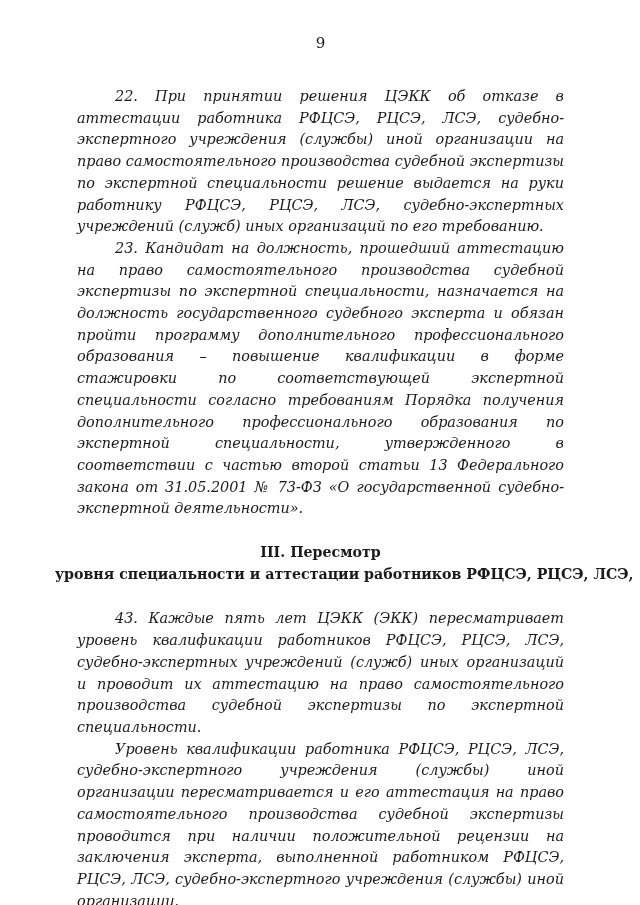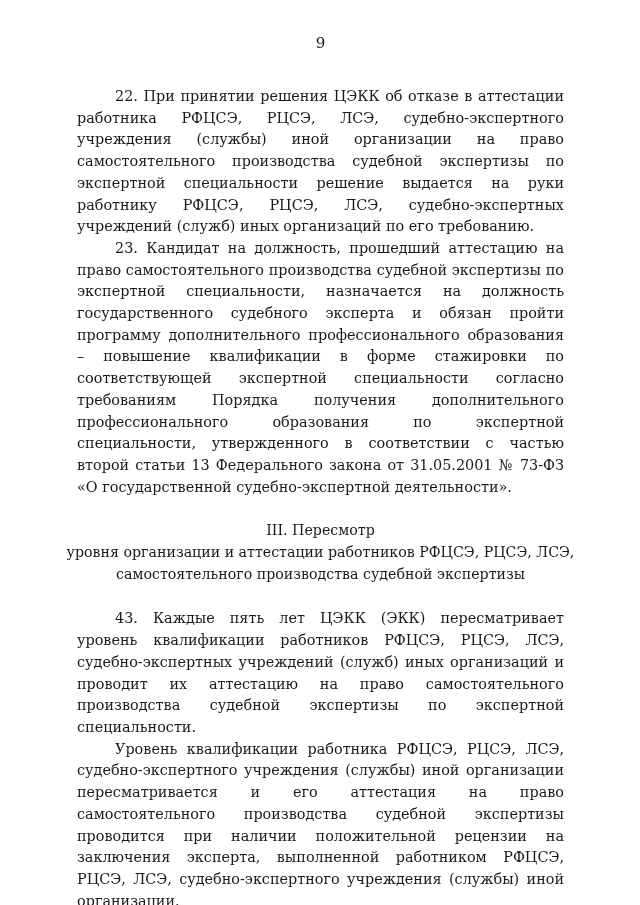--- a/index.html
+++ b/index.html
@@ -3,39 +3,38 @@
 <meta charset="utf-8">
 <style>
   html, body { margin: 0; padding: 0; background: #ffffff; }
   body { width: 640px; height: 905px; position: relative; overflow: hidden;
          font-family: "DejaVu Serif", "Liberation Serif", serif; color: #1a1a1a; }
   .page { position: absolute; left: 77px; top: 0; width: 487px; }
   .page-num { position: absolute; top: 34px; left: 0; width: 100%; text-align: center;
               font-size: 15px; }
   .body { position: absolute; top: 86px; left: 0; width: 487px;
           font-size: 14.4px; line-height: 21.7px; }
-  p { margin: 0; text-align: justify; text-indent: 38px; }
-  .heading { margin: 22px 0 23px 0; text-align: center; font-weight: normal;
+  p { margin: 0; text-align: justify; text-indent: 38px; font-style: italic; }
+  .heading { margin: 22px 0 23px 0; text-align: center; font-weight: bold;
              font-size: 14.2px; line-height: 21.7px; }
   .heading div { white-space: nowrap; }
   .heading .wide { margin-left: -22px; margin-right: -22px; }
 </style>
 </head>
 <body>
 
 <div class="page">
   <div class="page-num">9</div>
 
   <div class="body">
     <p>22. При принятии решения ЦЭКК об отказе в аттестации работника РФЦСЭ, РЦСЭ, ЛСЭ, судебно-экспертного учреждения (службы) иной организации на право самостоятельного производства судебной экспертизы по экспертной специальности решение выдается на руки работнику РФЦСЭ, РЦСЭ, ЛСЭ, судебно-экспертных учреждений (служб) иных организаций по его требованию.</p>
     <p>23. Кандидат на должность, прошедший аттестацию на право самостоятельного производства судебной экспертизы по экспертной специальности, назначается на должность государственного судебного эксперта и обязан пройти программу дополнительного профессионального образования – повышение квалификации в форме стажировки по соответствующей экспертной специальности согласно требованиям Порядка получения дополнительного профессионального образования по экспертной специальности, утвержденного в соответствии с частью второй статьи 13 Федерального закона от 31.05.2001 № 73-ФЗ «О государственной судебно-экспертной деятельности».</p>
 
     <div class="heading">
       <div>III. Пересмотр</div>
-      <div class="wide">уровня организации и аттестации работников РФЦСЭ, РЦСЭ, ЛСЭ,</div>
-      <div>самостоятельного производства судебной экспертизы</div>
+      <div class="wide">уровня специальности и аттестации работников РФЦСЭ, РЦСЭ, ЛСЭ,</div>
     </div>
 
     <p>43. Каждые пять лет ЦЭКК (ЭКК) пересматривает уровень квалификации работников РФЦСЭ, РЦСЭ, ЛСЭ, судебно-экспертных учреждений (служб) иных организаций и проводит их аттестацию на право самостоятельного производства судебной экспертизы по экспертной специальности.</p>
     <p>Уровень квалификации работника РФЦСЭ, РЦСЭ, ЛСЭ, судебно-экспертного учреждения (службы) иной организации пересматривается и его аттестация на право самостоятельного производства судебной экспертизы проводится при наличии положительной рецензии на заключения эксперта, выполненной работником РФЦСЭ, РЦСЭ, ЛСЭ, судебно-экспертного учреждения (службы) иной организации.</p>
 
   </div>
 </div>
 
 </body></html>

